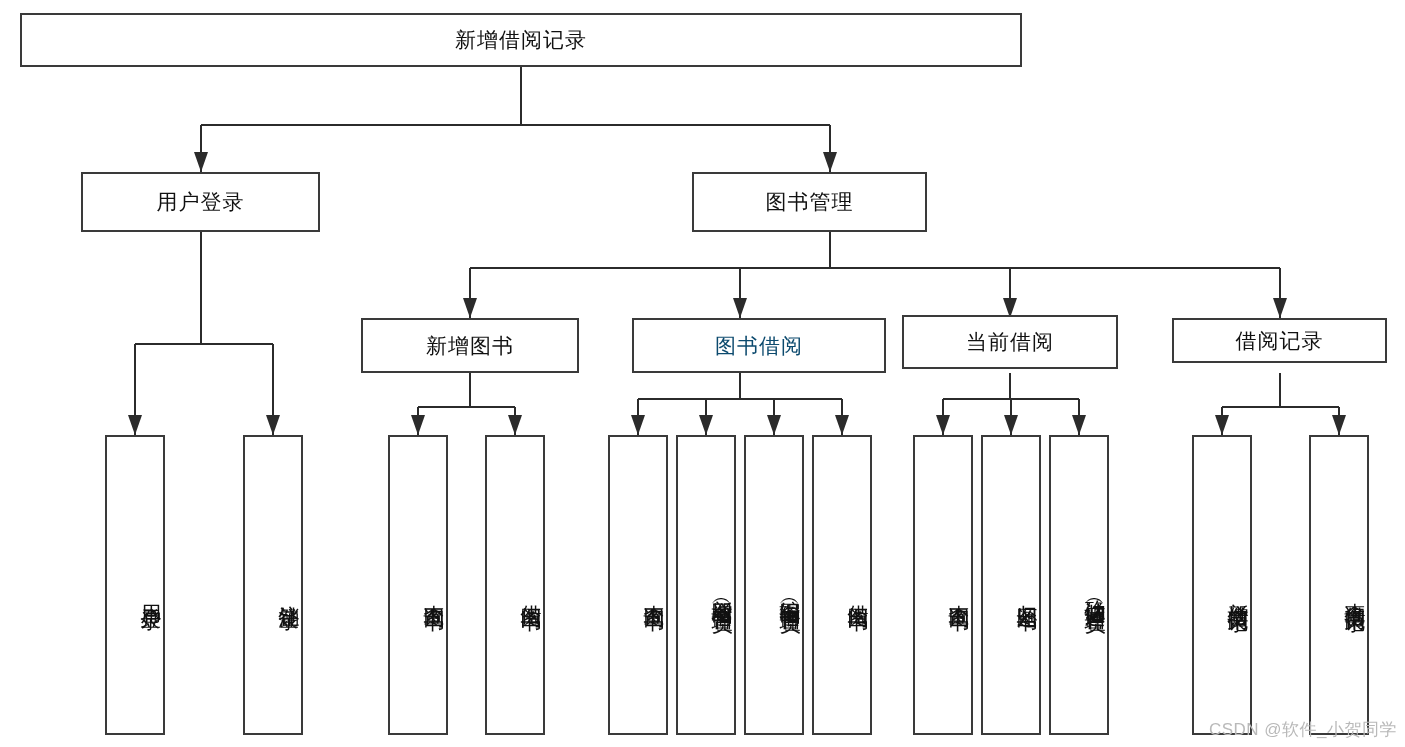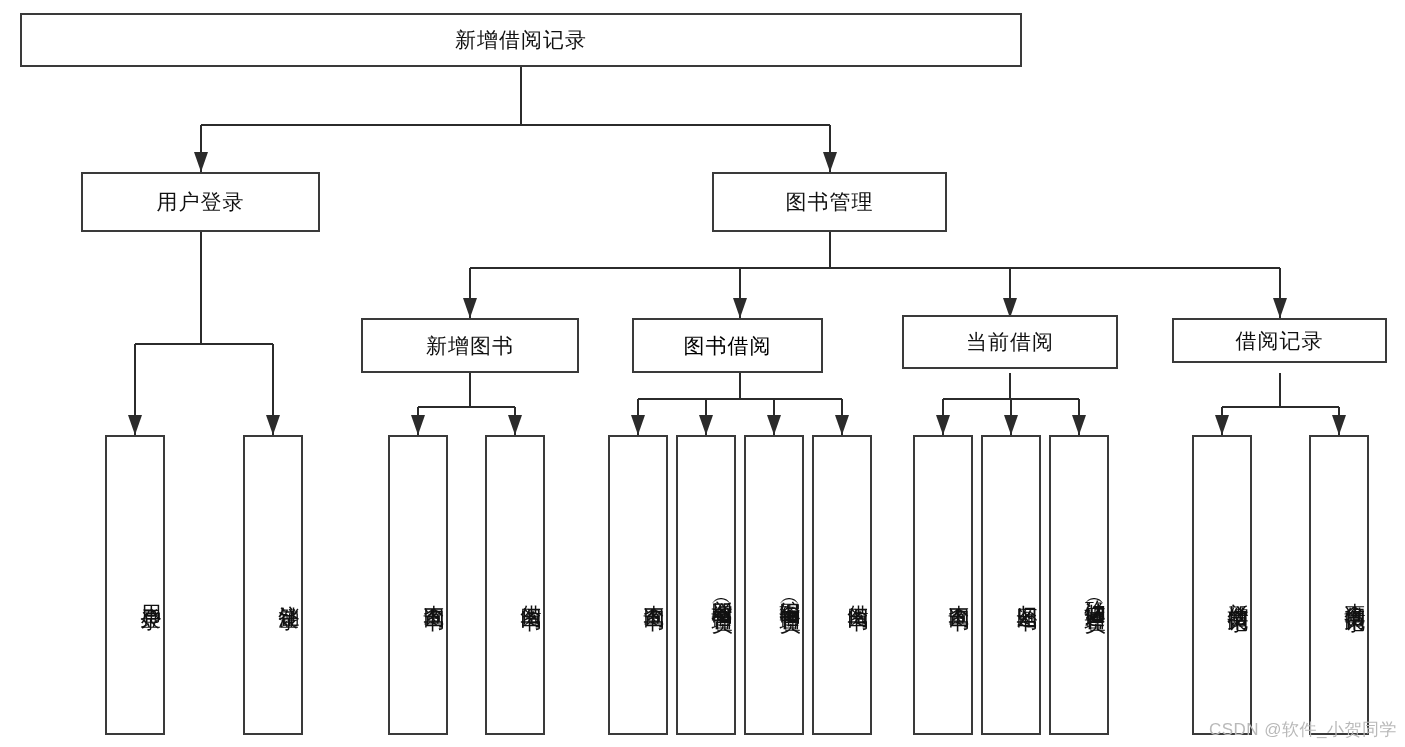--- a/index.html
+++ b/index.html
@@ -122,27 +122,27 @@
       <line x1="1339" y1="407" x2="1339" y2="435" stroke="#2b2b2b" stroke-width="2.5" shape-rendering="crispEdges"></line>
       <path d="M 1332 415 L 1346 415 L 1339 435 Z" fill="#2b2b2b"></path>
     </svg>
   <div id="nodes">
       <div class="node horiz" style="left: 20px; top: 13px; width: 1002px; height: 54px; border-color: rgb(58, 58, 58); color: rgb(17, 17, 17);">
         <span class="label">新增借阅记录</span>
       </div>
       <div class="node horiz" style="left: 81px; top: 172px; width: 239px; height: 60px; border-color: rgb(58, 58, 58); color: rgb(17, 17, 17);">
         <span class="label">用户登录</span>
       </div>
-      <div class="node horiz" style="left: 712px; top: 172px; width: 235px; height: 60px; border-color: rgb(58, 58, 58); color: rgb(17, 17, 17);">
+      <div class="node horiz" style="left: 692px; top: 172px; width: 235px; height: 60px; border-color: rgb(58, 58, 58); color: rgb(17, 17, 17);">
         <span class="label">图书管理</span>
       </div>
       <div class="node horiz" style="left: 361px; top: 318px; width: 218px; height: 55px; border-color: rgb(58, 58, 58); color: rgb(17, 17, 17);">
         <span class="label">新增图书</span>
       </div>
-      <div class="node horiz" style="left: 632px; top: 318px; width: 191px; height: 55px; border-color: rgb(58, 58, 58); color: #000000;">
+      <div class="node horiz" style="left: 632px; top: 318px; width: 254px; height: 55px; border-color: rgb(58, 58, 58); color: #0c4a6e;">
         <span class="label">图书借阅</span>
       </div>
       <div class="node horiz" style="left: 902px; top: 315px; width: 216px; height: 54px; border-color: rgb(58, 58, 58); color: rgb(17, 17, 17);">
         <span class="label">当前借阅</span>
       </div>
       <div class="node horiz" style="left: 1172px; top: 318px; width: 215px; height: 45px; border-color: rgb(58, 58, 58); color: rgb(17, 17, 17);">
         <span class="label">借阅记录</span>
       </div>
       <div class="node vert" style="left: 105px; top: 435px; width: 60px; height: 300px; border-color: rgb(58, 58, 58); color: rgb(17, 17, 17);">
         <span class="label">用户登录</span>

